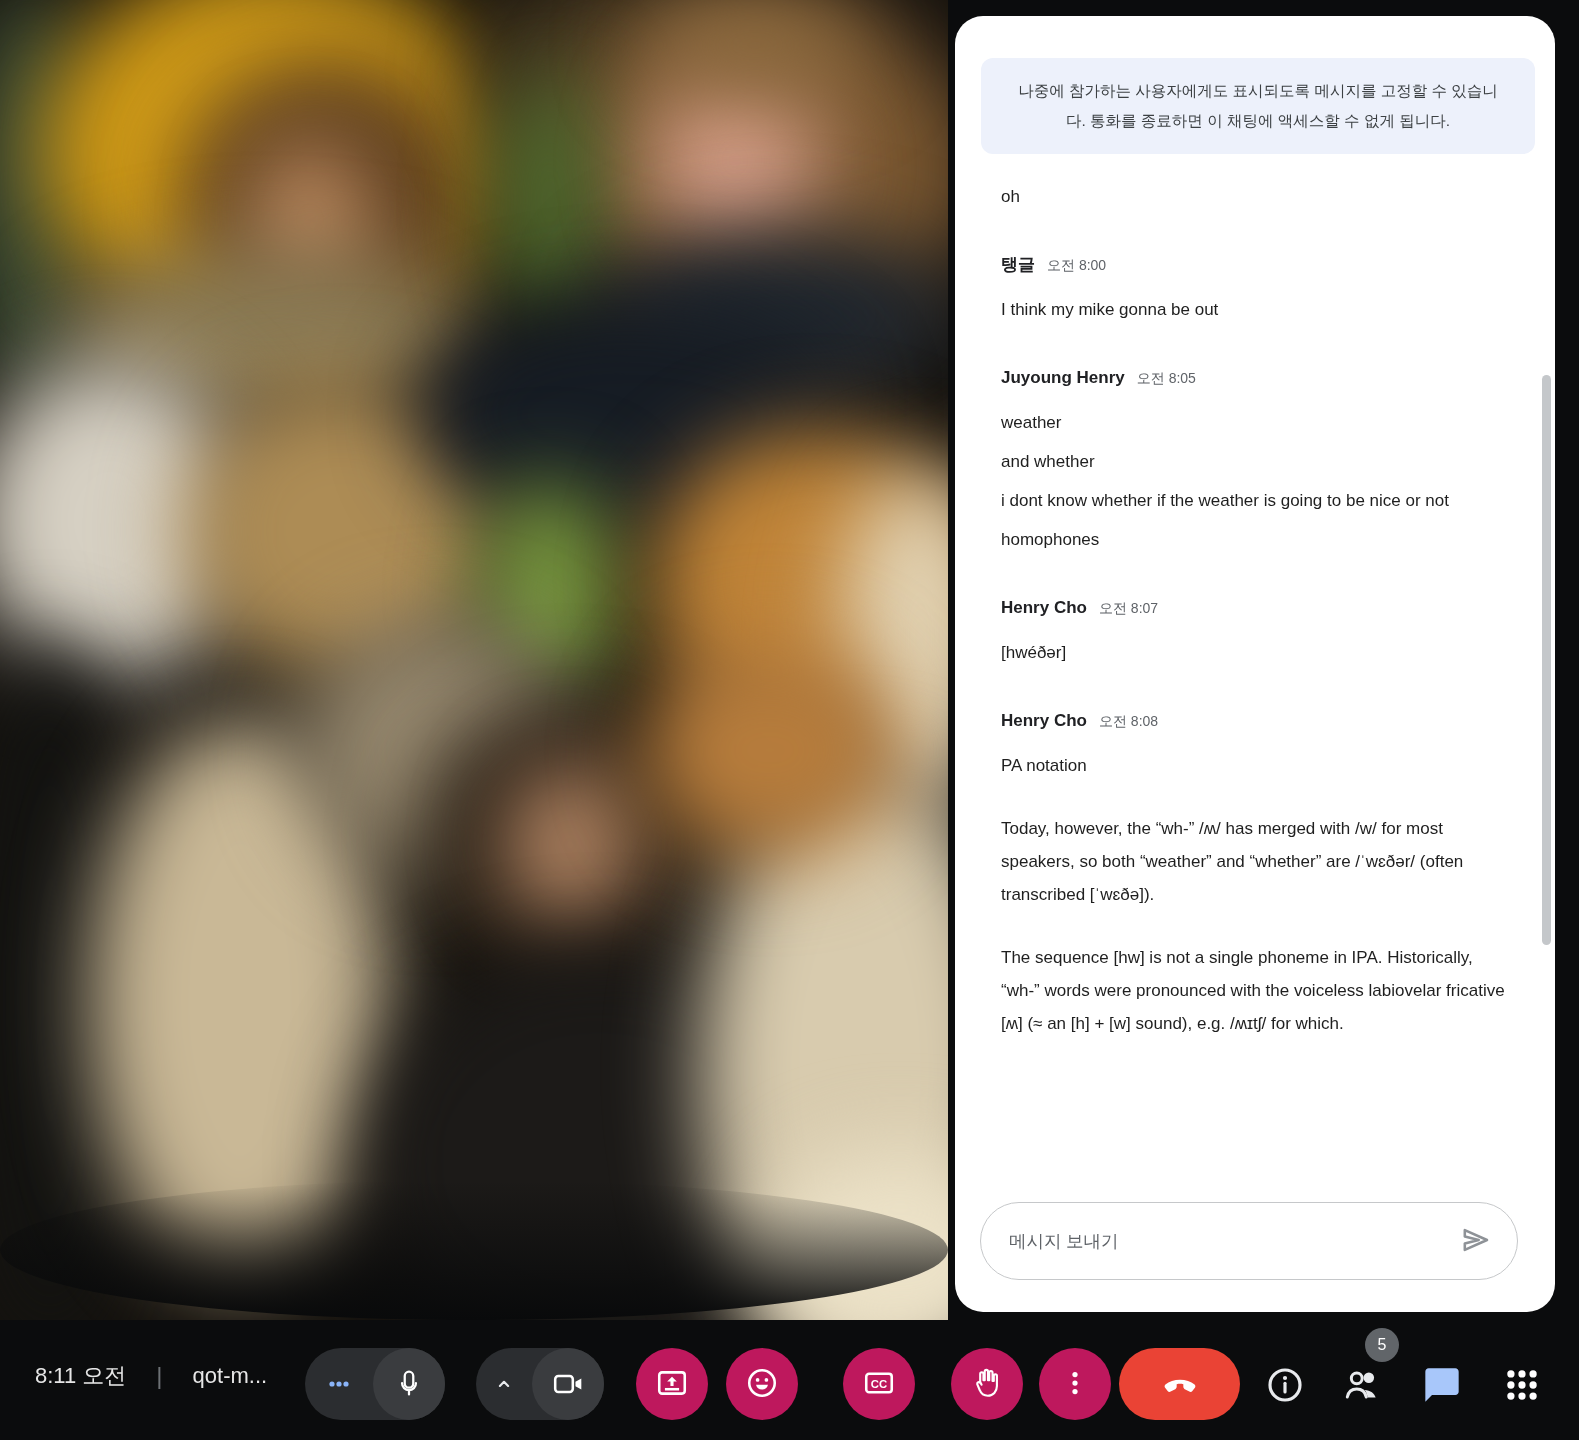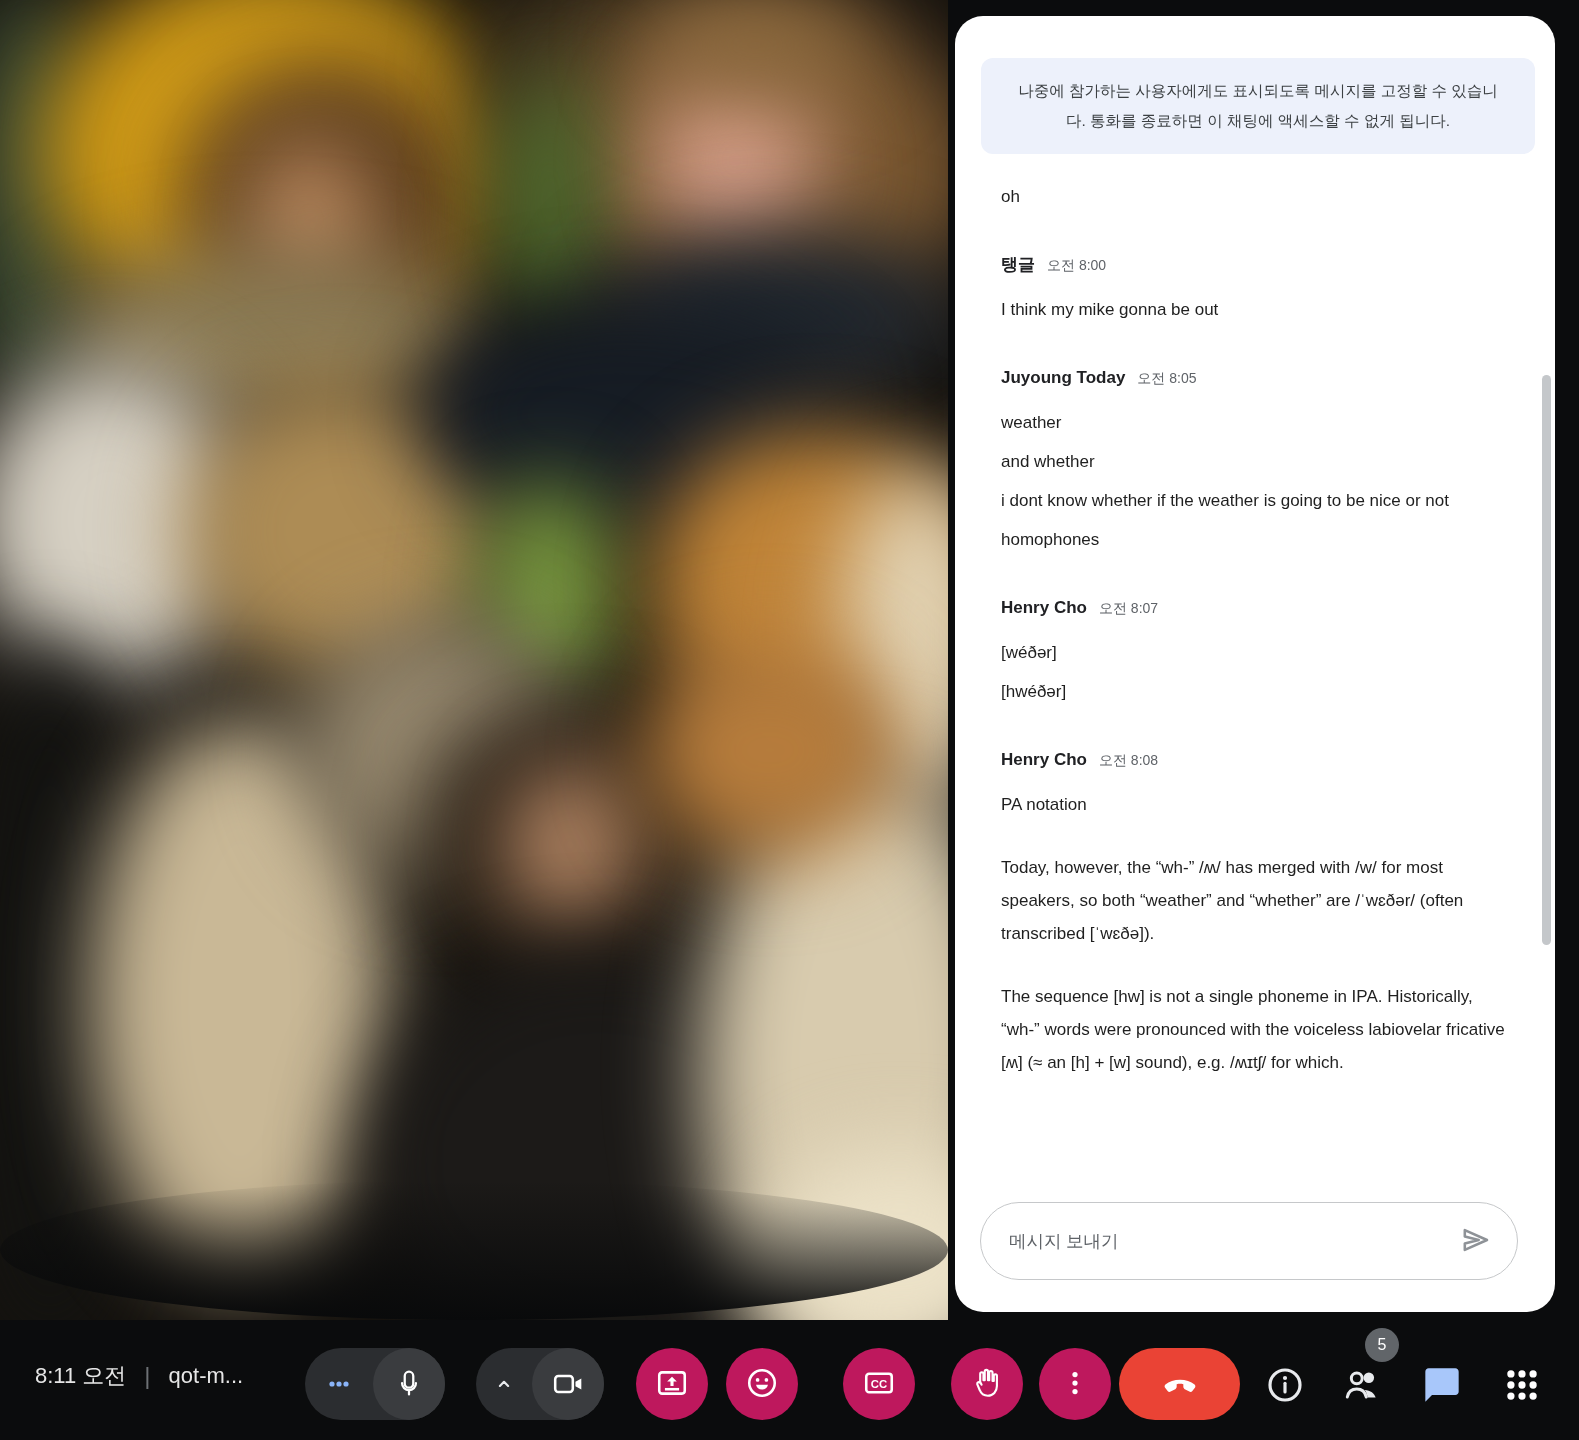--- a/index.html
+++ b/index.html
@@ -36,21 +36,21 @@
                display:flex; align-items:center; }
   .msg-input { flex:1; border:none; outline:none; background:transparent; margin-left:28px;
                font-size:17.5px; color:#202124; font-family:Liberation Serif, serif; }
   .msg-input::placeholder { color:#5f6368; opacity:1; }
   .send-btn { border:none; background:transparent; margin-right:20px; width:44px; height:44px;
               display:flex; align-items:center; justify-content:center; cursor:pointer; }
 
   
   .bottom-bar { position:absolute; left:0; top:1312px; width:1579px; height:128px; }
   .bar-left { position:absolute; left:35px; top:0; height:128px; display:flex; align-items:center;
-              gap:18px; font-size:22px; color:#e6e6e6; }
+              gap:30px; font-size:22px; color:#e6e6e6; }
   .bar-sep { color:#6d7175; font-weight:300; font-size:24px; }
   .capsule { position:absolute; top:36px; height:72px; border-radius:36px; background:#2b2d30;
              display:flex; align-items:center; cursor:pointer; }
   .cap-left { display:flex; align-items:center; justify-content:center; }
   .cap-circle { width:72px; height:72px; border-radius:50%; background:#3a3c3f;
                 display:flex; align-items:center; justify-content:center; }
   .btn-circle { position:absolute; top:36px; width:72px; height:72px; border-radius:50%;
                 background:#be185d; border:none; display:flex; align-items:center; justify-content:center; cursor:pointer; }
   .hangup { position:absolute; left:1119px; top:36px; width:121px; height:72px; border-radius:36px;
             background:#ea4335; border:none; display:flex; align-items:center; justify-content:center; cursor:pointer; }
@@ -100,29 +100,28 @@
 
     <div class="messages">
         <div class="msg-group first">
           <div class="msg-line">oh</div>
         </div>
         <div class="msg-group">
           <div class="msg-head"><span class="sender">탱글</span><span class="msg-time">오전 8:00</span></div>
           <div class="msg-line">I think my mike gonna be out</div>
         </div>
         <div class="msg-group">
-          <div class="msg-head"><span class="sender">Juyoung Today</span><span class="msg-time">오전 8:05</span></div>
+          <div class="msg-head"><span class="sender">Juyoung Henry</span><span class="msg-time">오전 8:05</span></div>
           <div class="msg-line">weather</div>
           <div class="msg-line">and whether</div>
           <div class="msg-line">i dont know whether if the weather is going to be nice or not</div>
           <div class="msg-line">homophones</div>
         </div>
         <div class="msg-group">
           <div class="msg-head"><span class="sender">Henry Cho</span><span class="msg-time">오전 8:07</span></div>
-          <div class="msg-line">[wéðər]</div>
           <div class="msg-line">[hwéðər]</div>
         </div>
         <div class="msg-group">
           <div class="msg-head"><span class="sender">Henry Cho</span><span class="msg-time">오전 8:08</span></div>
           <div class="msg-line">PA notation</div>
         </div>
         <div class="msg-group">
           <div class="msg-line">Today, however, the “wh-” /ʍ/ has merged with /w/ for most speakers, so both “weather” and “whether” are /ˈwɛðər/ (often transcribed [ˈwɛðə]).</div>
         </div>
         <div class="msg-group">

